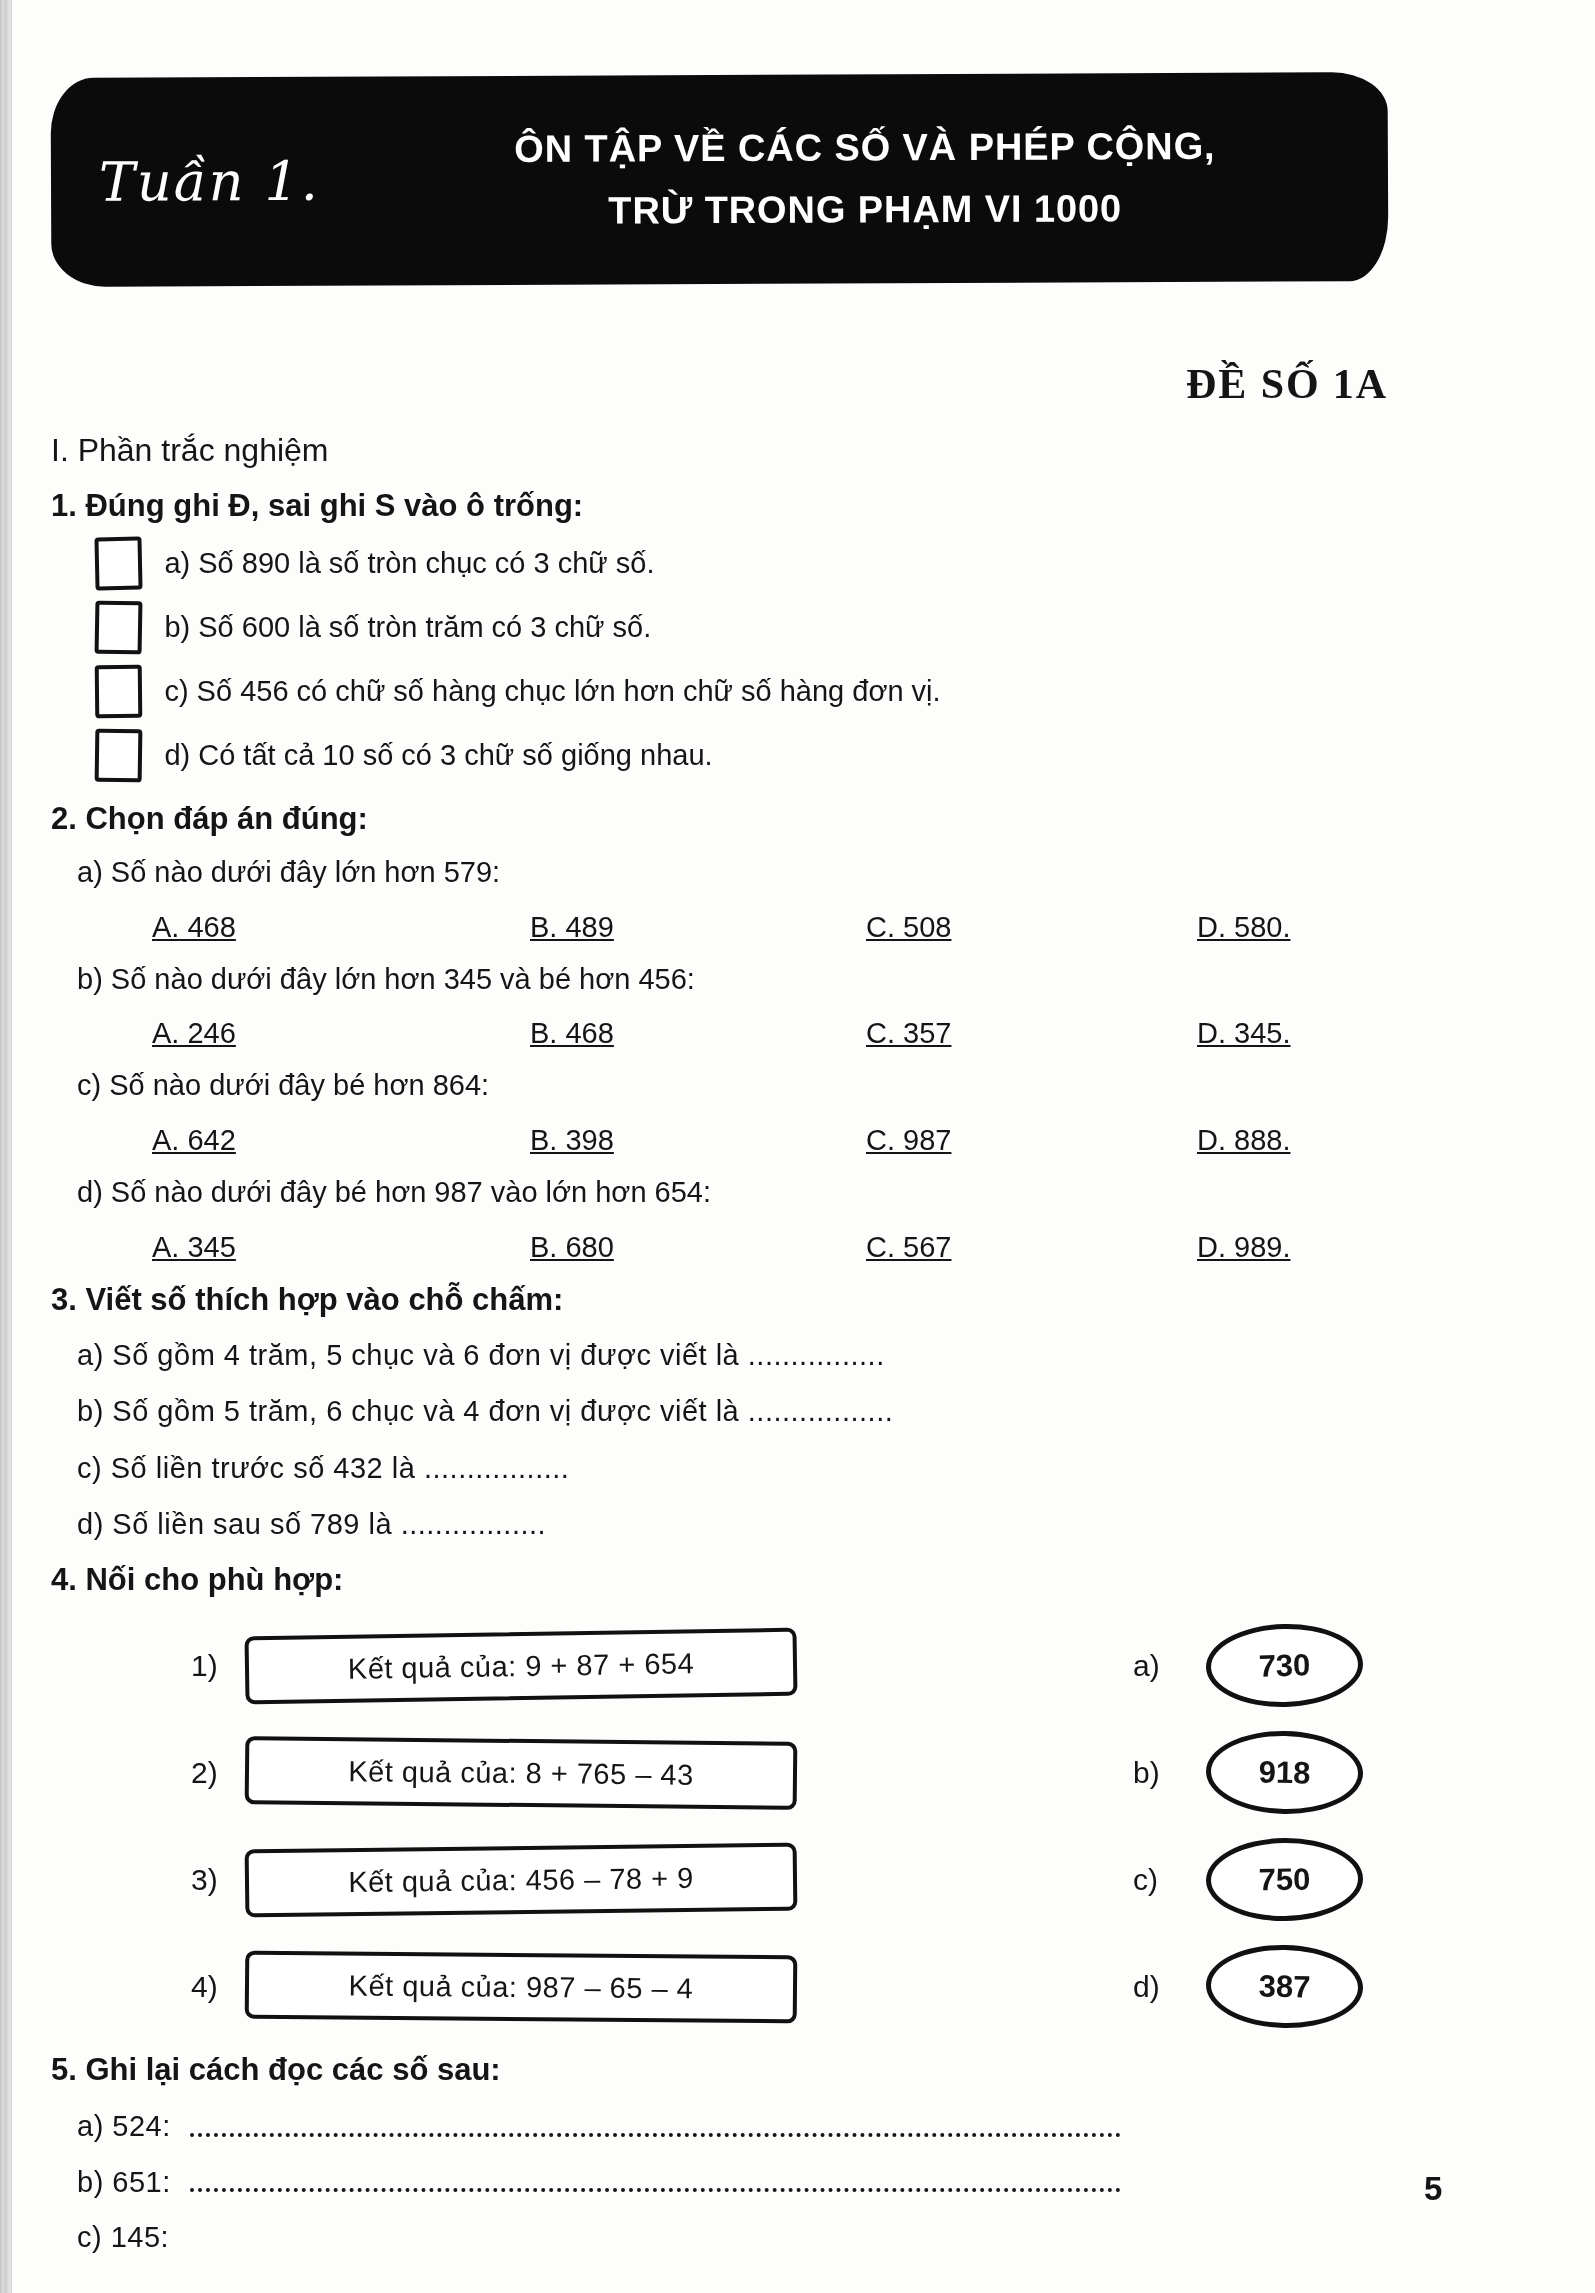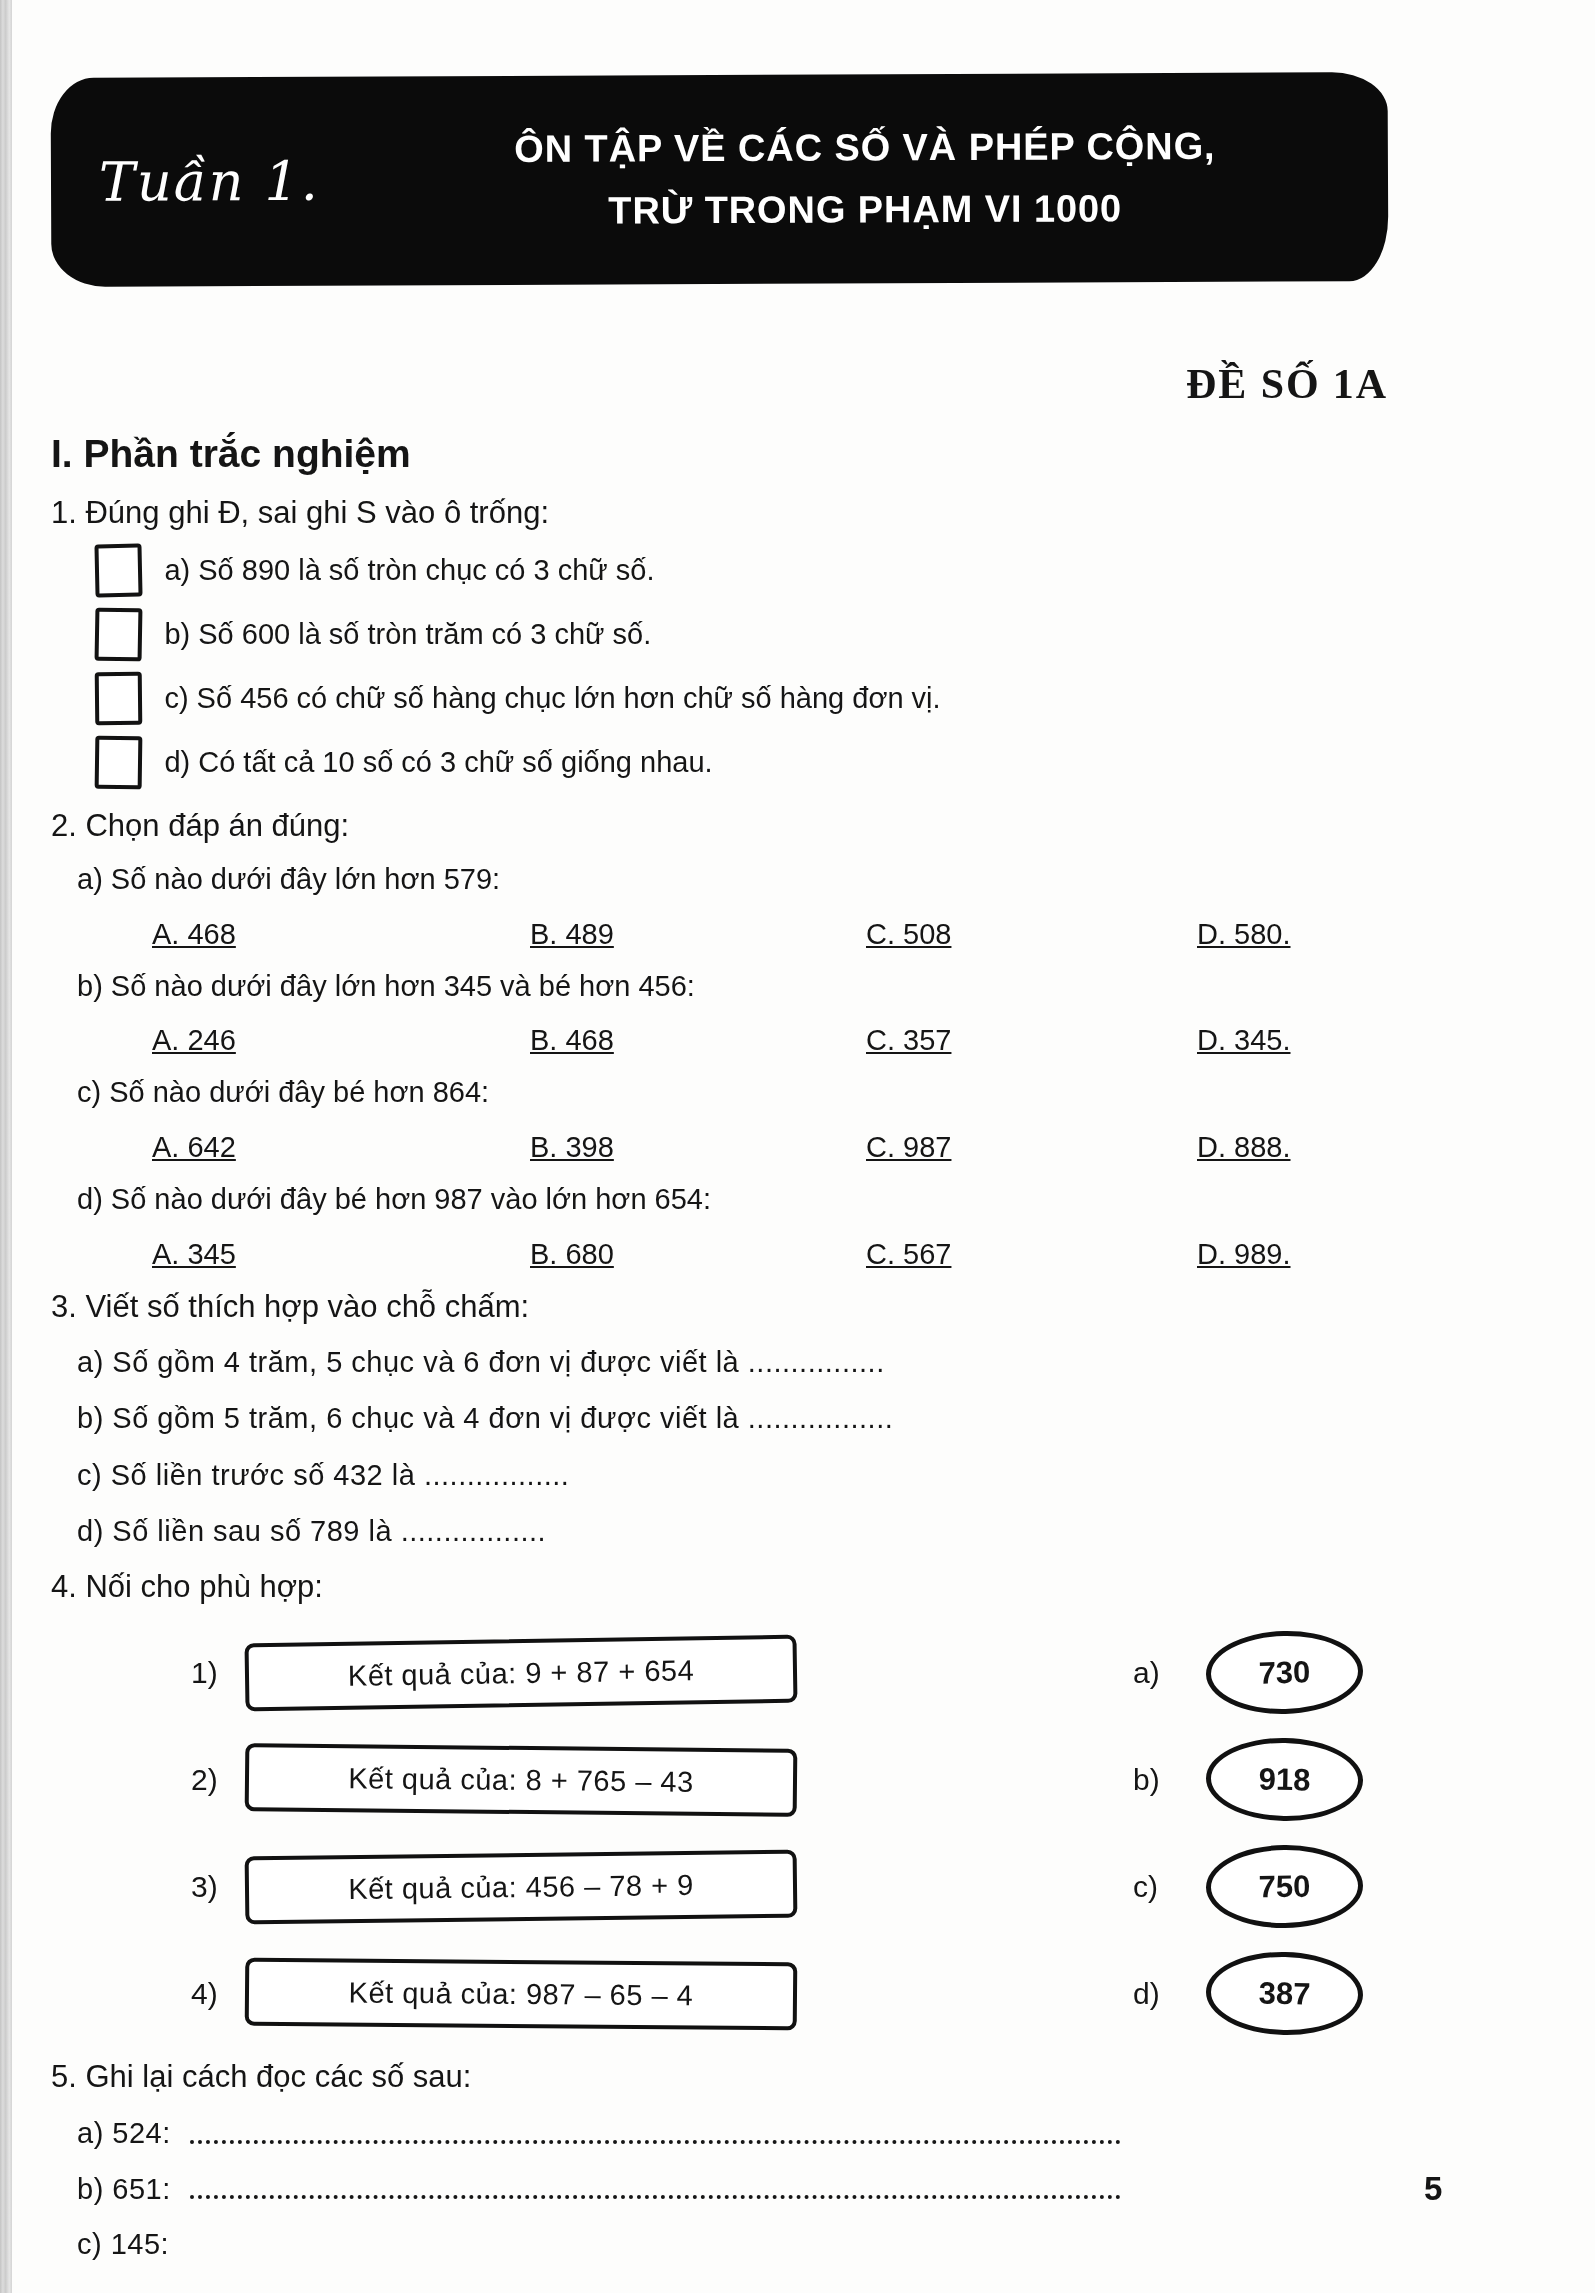--- a/index.html
+++ b/index.html
@@ -30,22 +30,22 @@
     line-height:1.62;letter-spacing:0.9px;padding-right:65px;
   }
   
   .exam-title{
     width:1337px;margin:76px 0 0 51px;text-align:right;
     font-family:"Liberation Serif","DejaVu Serif",serif;
     font-weight:bold;font-size:42px;letter-spacing:1.9px;
   }
   
   .content{margin-left:51px;width:1398px;font-size:29px;}
-  .sec-heading{font-size:39px;font-weight:bold;margin:24px 0 0 0;}
-  .q-heading{font-size:31px;font-weight:normal;margin:18.6px 0 0 0;}
+  .sec-heading{font-size:32px;font-weight:normal;margin:24px 0 0 0;}
+  .q-heading{font-size:31px;font-weight:bold;margin:18.6px 0 0 0;}
   
   .cb-group{margin-top:13px;}
   .cb-row{display:flex;align-items:center;margin:0 0 11.2px 28px;padding-left:16px;}
   .checkbox{
     width:39px;height:45px;border:4.7px solid #121212;border-radius:3.7px;
     margin-right:22.4px;flex:none;background:#fff;
   }
   .cb-row:nth-of-type(1) .checkbox{transform:rotate(-1.2deg);}
   .cb-row:nth-of-type(2) .checkbox{transform:rotate(1deg);}
   .cb-row:nth-of-type(3) .checkbox{transform:rotate(-0.6deg);}

